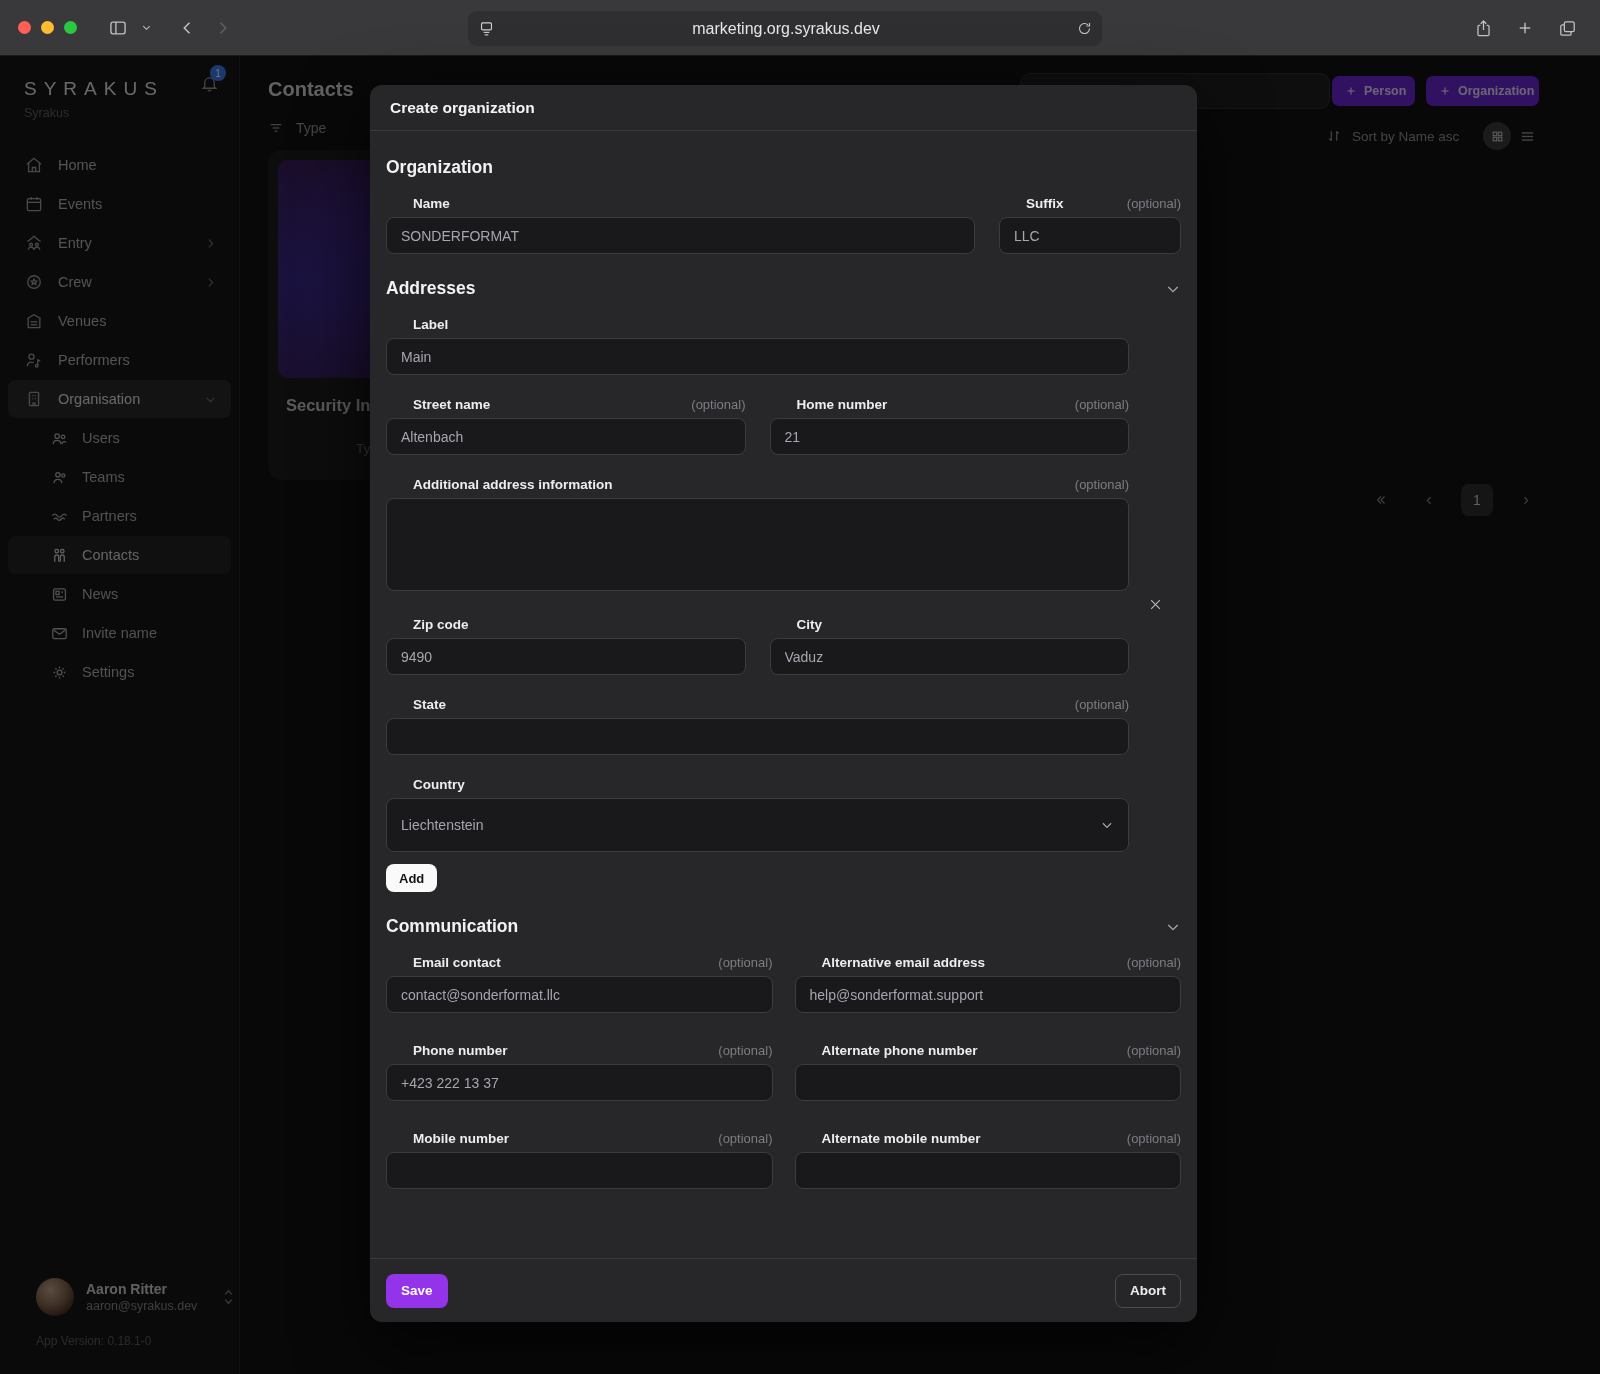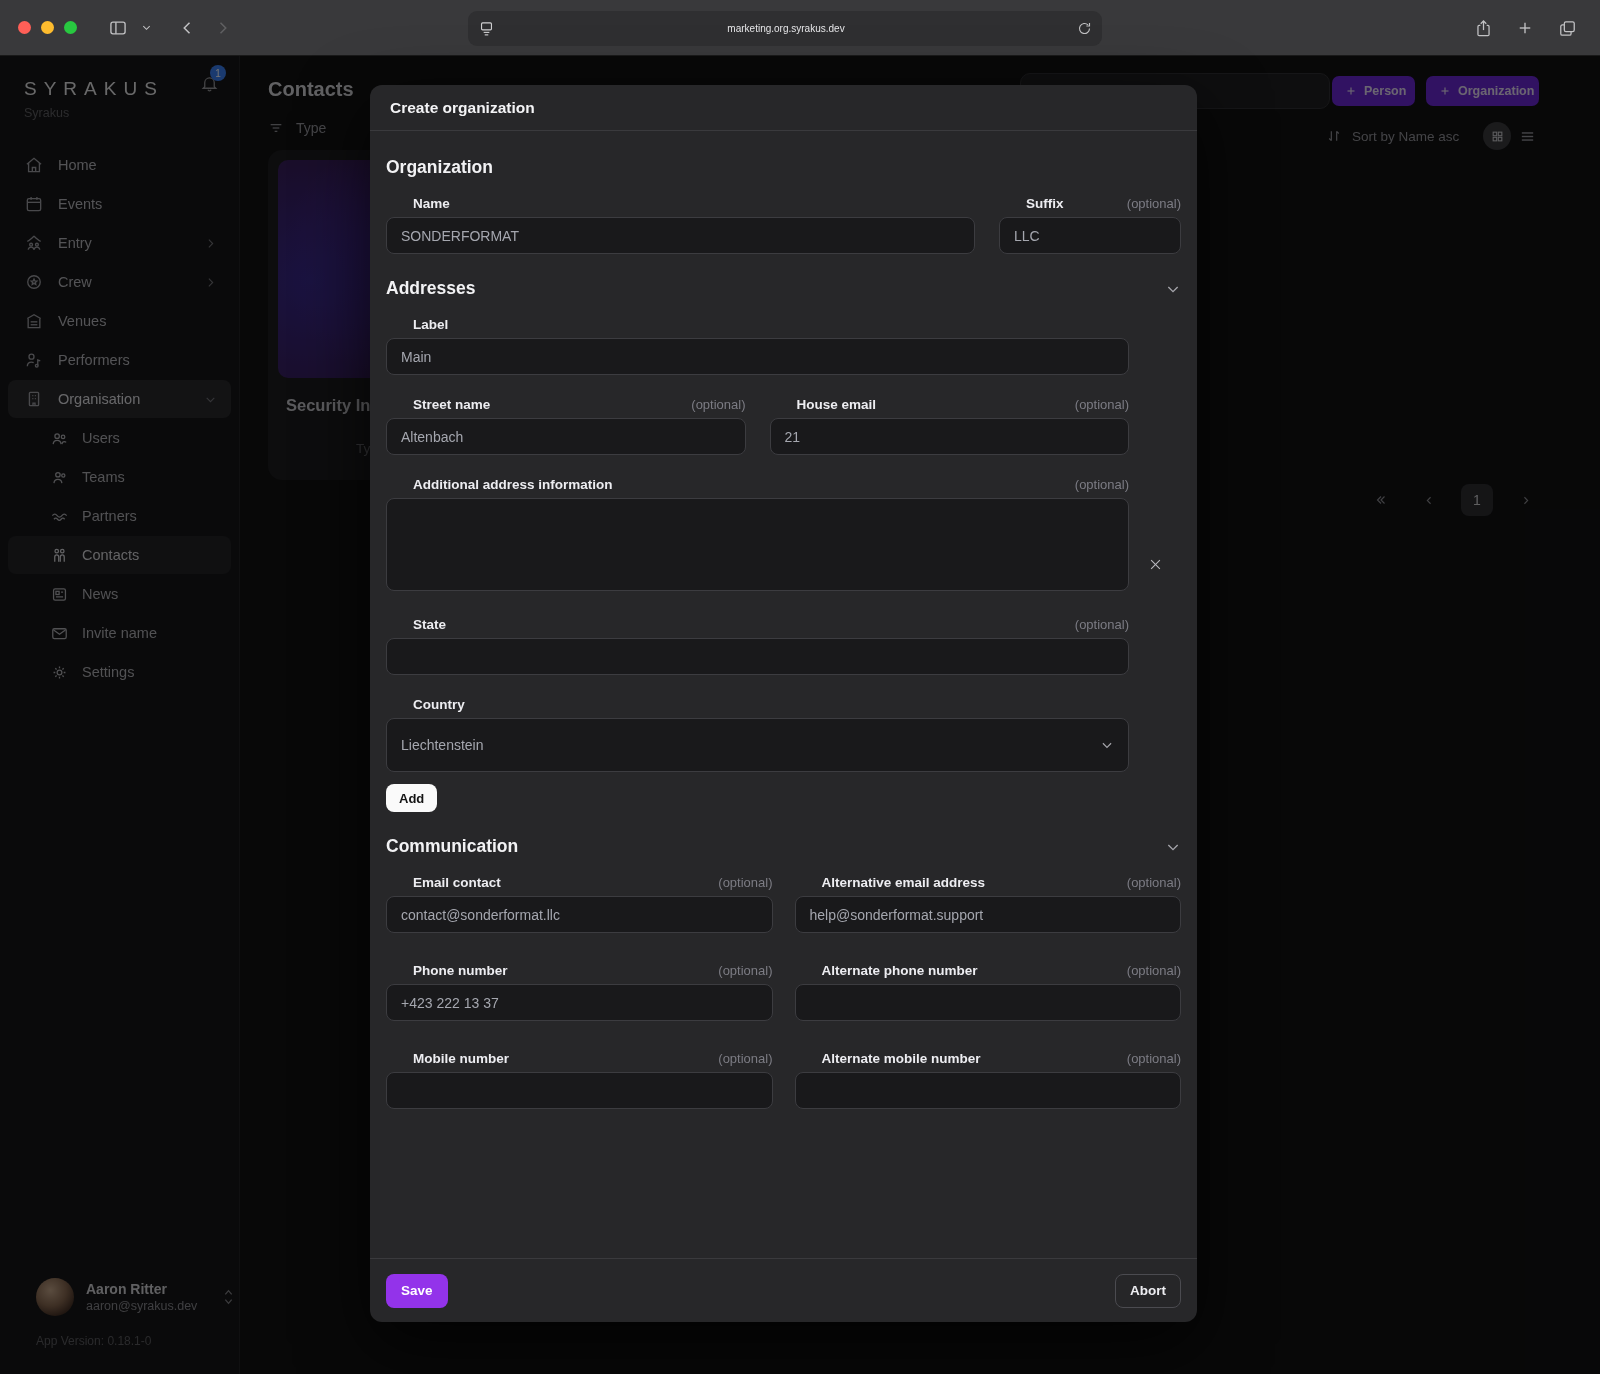--- a/index.html
+++ b/index.html
@@ -8,21 +8,21 @@
   .screen { position:relative; width:1600px; height:1374px; overflow:hidden; background:#141414; }
 
   
   .chrome { position:absolute; top:0; left:0; width:1600px; height:56px; background:#39393b; border-bottom:1px solid #191919; display:flex; align-items:center; }
   .traffic { display:flex; gap:10px; margin-left:18px; }
   .tl { width:13px; height:13px; border-radius:50%; }
   .chrome-icons { display:flex; align-items:center; color:#c2c2c4; }
   .cbtn { background:none; border:none; color:#c2c2c4; display:flex; align-items:center; justify-content:center; width:34px; height:30px; cursor:default; }
   .cbtn.dim { color:#606062; }
   .urlbar { position:absolute; left:468px; top:11px; width:634px; height:35px; background:#2f2f31; border-radius:9px; display:flex; align-items:center; padding:0 10px; color:#cfcfd1; }
-  .url-text { flex:1; text-align:center; font-size:10px; color:#e6e6e8; }
+  .url-text { flex:1; text-align:center; font-size:16px; color:#e6e6e8; }
   .chrome-right { position:absolute; right:16px; top:13px; display:flex; gap:8px; }
 
   
   .app { position:absolute; top:56px; left:0; width:1600px; height:1318px; background:#121213; }
   .dim-overlay { position:absolute; top:56px; left:0; width:1600px; height:1318px; background:rgba(0,0,0,0.55); z-index:40; pointer-events:none; }
 
   
   .sidebar { position:absolute; left:0; top:0; width:240px; height:100%; background:#181819; border-right:1px solid #242426; }
   .brand-row { padding:22px 20px 2px 24px; display:flex; justify-content:space-between; align-items:flex-start; }
   .brand { color:#e8e8ea; font-size:19px; letter-spacing:7px; font-weight:500; }
@@ -509,35 +509,49 @@
           <div class="two-col field">
             <div>
               <div class="label-row">
                 <span class="f-label">Street name</span>
                 <span class="f-opt">(optional)</span>
               </div>
               <input class="t-input" type="text" value="Altenbach" style="">
             </div>
             <div>
               <div class="label-row">
-                <span class="f-label">House email</span>
+                <span class="f-label">Home number</span>
                 <span class="f-opt">(optional)</span>
               </div>
               <input class="t-input" type="text" value="21" style="">
             </div>
           </div>
 
           <div class="field">
             <div class="label-row">
               <span class="f-label">Additional address information</span>
               <span class="f-opt">(optional)</span>
             </div>
             <textarea class="t-input" style=""></textarea>
           </div>
 
+          <div class="two-col field">
+            <div>
+              <div class="label-row">
+                  <span class="f-label">Zip code</span>
+                </div>
+              <input class="t-input" type="text" value="9490" style="">
+            </div>
+            <div>
+              <div class="label-row">
+                  <span class="f-label">City</span>
+                </div>
+              <input class="t-input" type="text" value="Vaduz" style="">
+            </div>
+          </div>
 
           <div class="field">
             <div class="label-row">
               <span class="f-label">State</span>
               <span class="f-opt">(optional)</span>
             </div>
             <input class="t-input" type="text" value="" style="">
           </div>
 
           <div style="margin-bottom:2px;">

